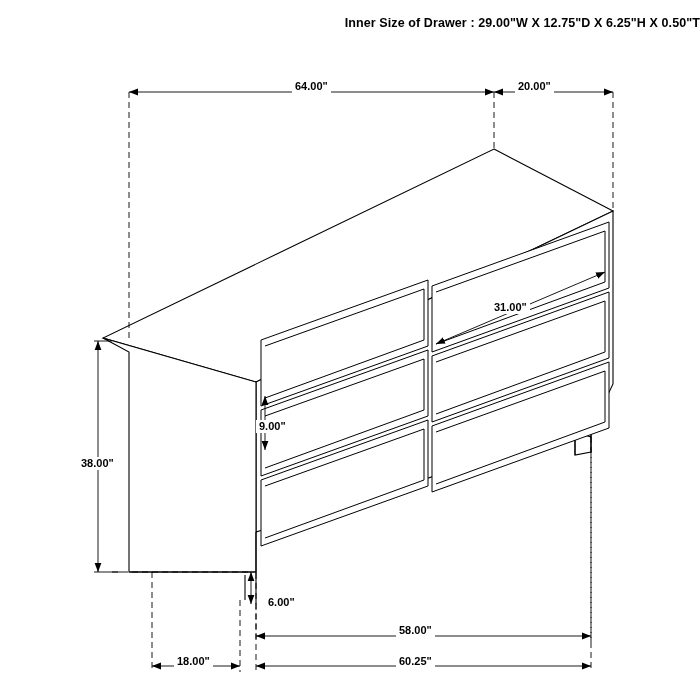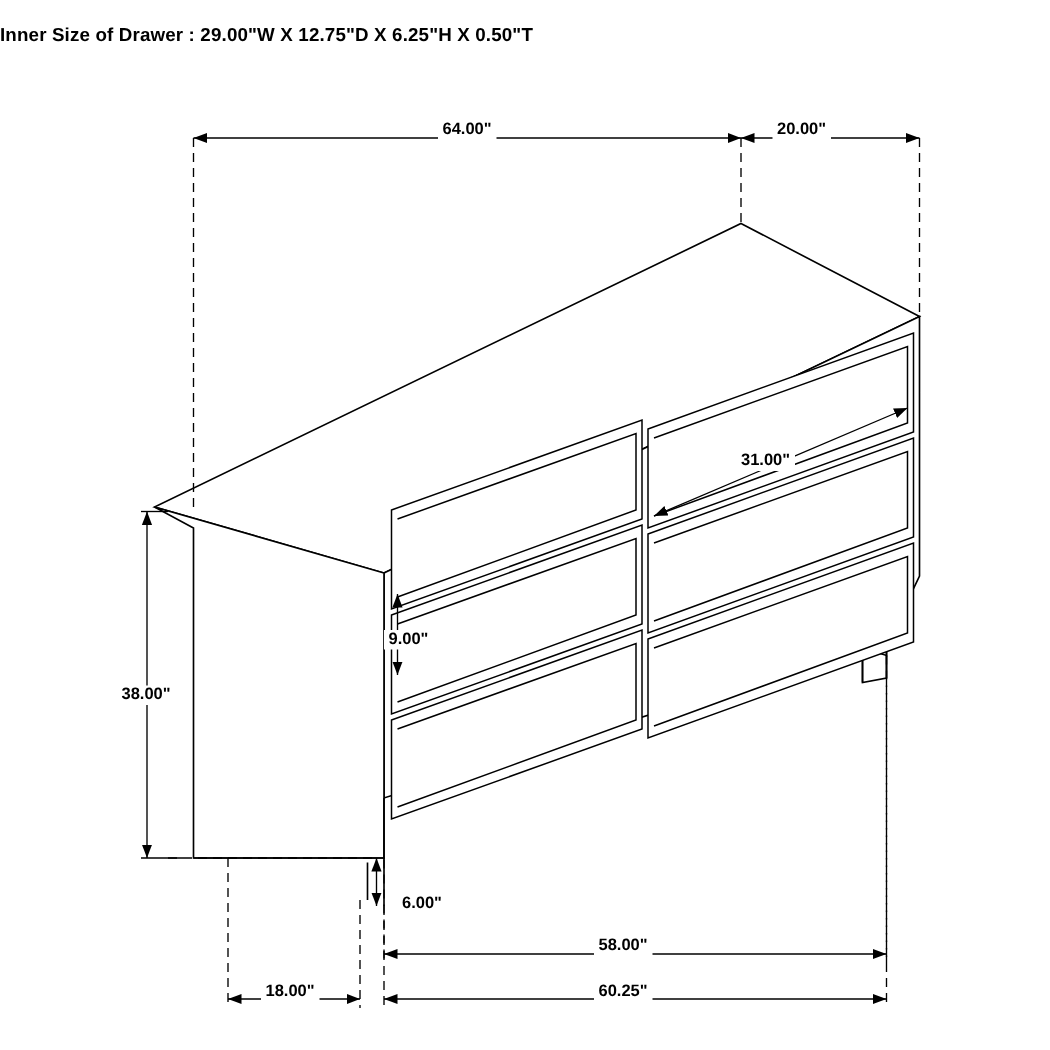--- a/index.html
+++ b/index.html
@@ -13,21 +13,21 @@
     height: 700px;
     background: #ffffff;
     font-family: "Liberation Sans", sans-serif;
     overflow: hidden;
   }
   #title {
     position: absolute;
     top: 16px;
     left: 0;
     width: 700px;
-    text-align: left;
+    text-align: right;
     font-size: 12.5px;
     font-weight: bold;
     color: #000000;
     letter-spacing: 0.1px;
   }
   svg.diagram {
     position: absolute;
     top: 0;
     left: 0;
     width: 700px;

